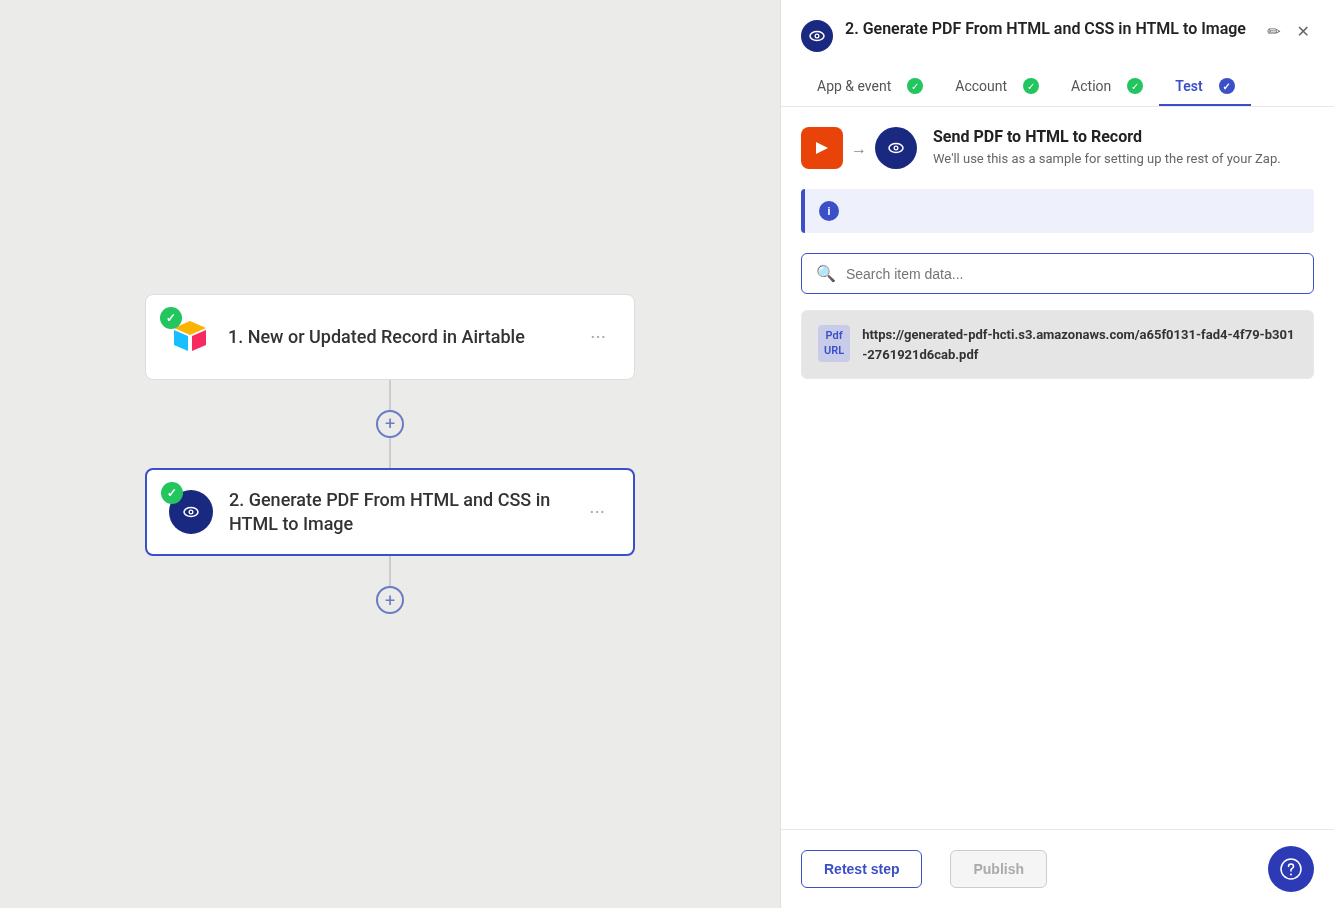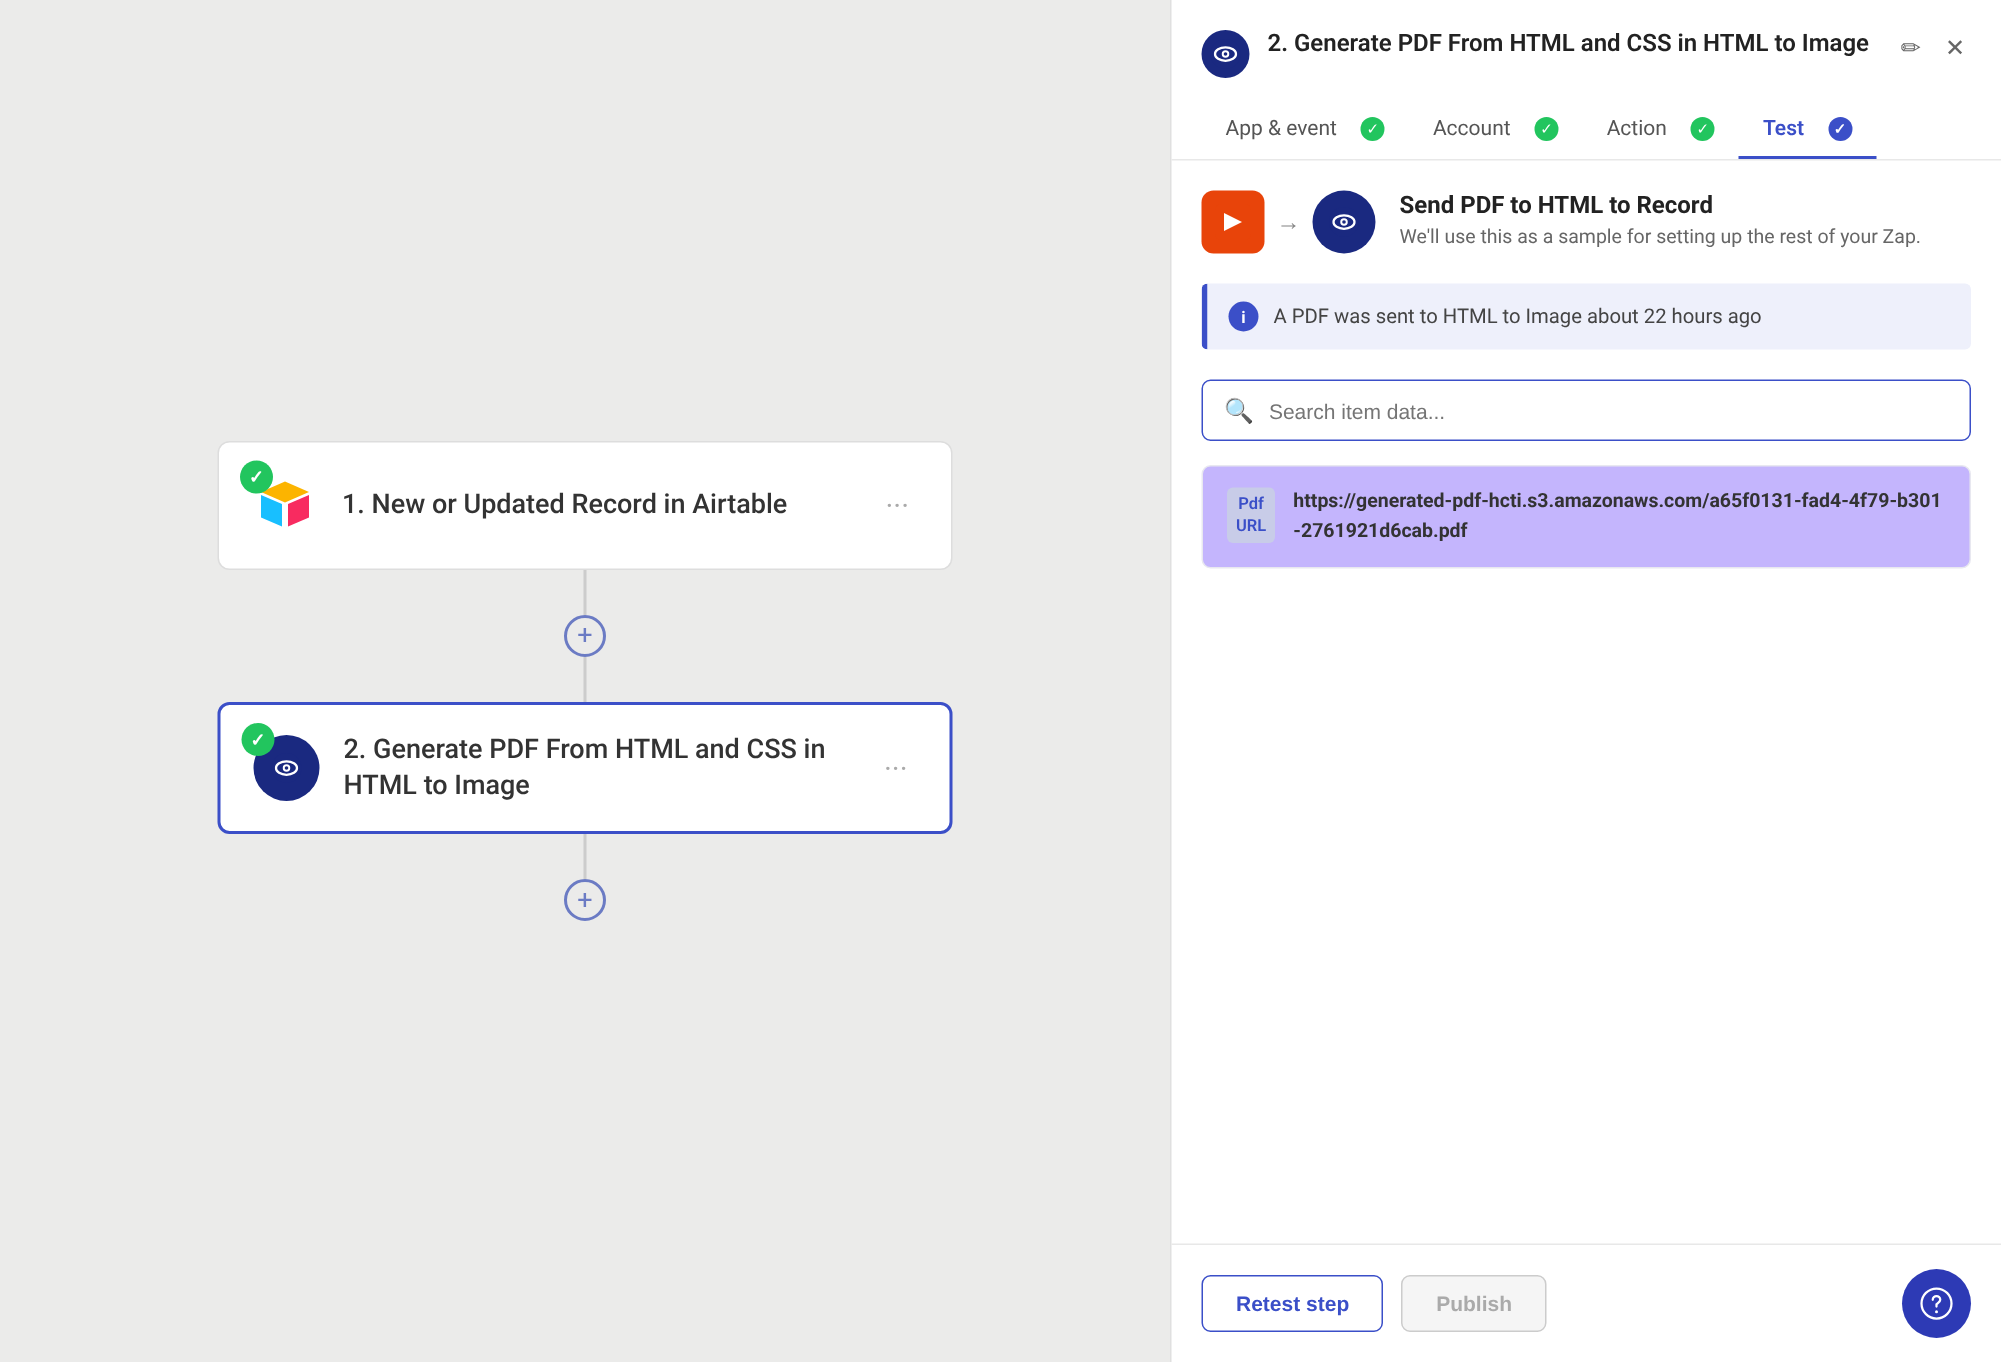--- a/index.html
+++ b/index.html
@@ -341,21 +341,21 @@
       width: 100%;
       background: transparent;
     }
 
     .search-icon {
       color: #888;
       font-size: 16px;
     }
 
     .data-item {
-      background: #c4b5fd;
+      background: #e5e5e5;
       border: 1px solid #e8e8f0;
       border-radius: 6px;
       padding: 14px 16px;
       display: flex;
       align-items: flex-start;
       gap: 12px;
     }
 
     .data-tag {
       background: #c8cce8;
@@ -381,21 +381,21 @@
     .panel-footer {
       padding: 16px 20px;
       border-top: 1px solid #e8e8e8;
       display: flex;
       align-items: center;
       justify-content: space-between;
     }
 
     .footer-buttons {
       display: flex;
-      gap: 12px;
+      gap: 28px;
     }
 
     .btn-retest {
       padding: 10px 22px;
       border: 1.5px solid #3b4fc8;
       border-radius: 6px;
       background: #fff;
       color: #3b4fc8;
       font-size: 14px;
       font-weight: 600;
@@ -541,21 +541,20 @@
         </div>
       </div>
       <div class="send-text">
         <h3>Send PDF to HTML to Record</h3>
         <p>We'll use this as a sample for setting up the rest of your Zap.</p>
       </div>
     </div>
 
     <div class="info-banner">
       <div class="info-icon">i</div>
-      <span>A PDF was sent to HTML to Image about 22 hours ago</span>
     </div>
 
     <div class="search-box">
       <span class="search-icon">🔍</span>
       <input type="text" placeholder="Search item data..." style="">
     </div>
 
     <div class="data-item">
       <div class="data-tag">Pdf<br>URL</div>
       <div class="data-value">https://generated-pdf-hcti.s3.amazonaws.com/a65f0131-fad4-4f79-b301-2761921d6cab.pdf</div>

